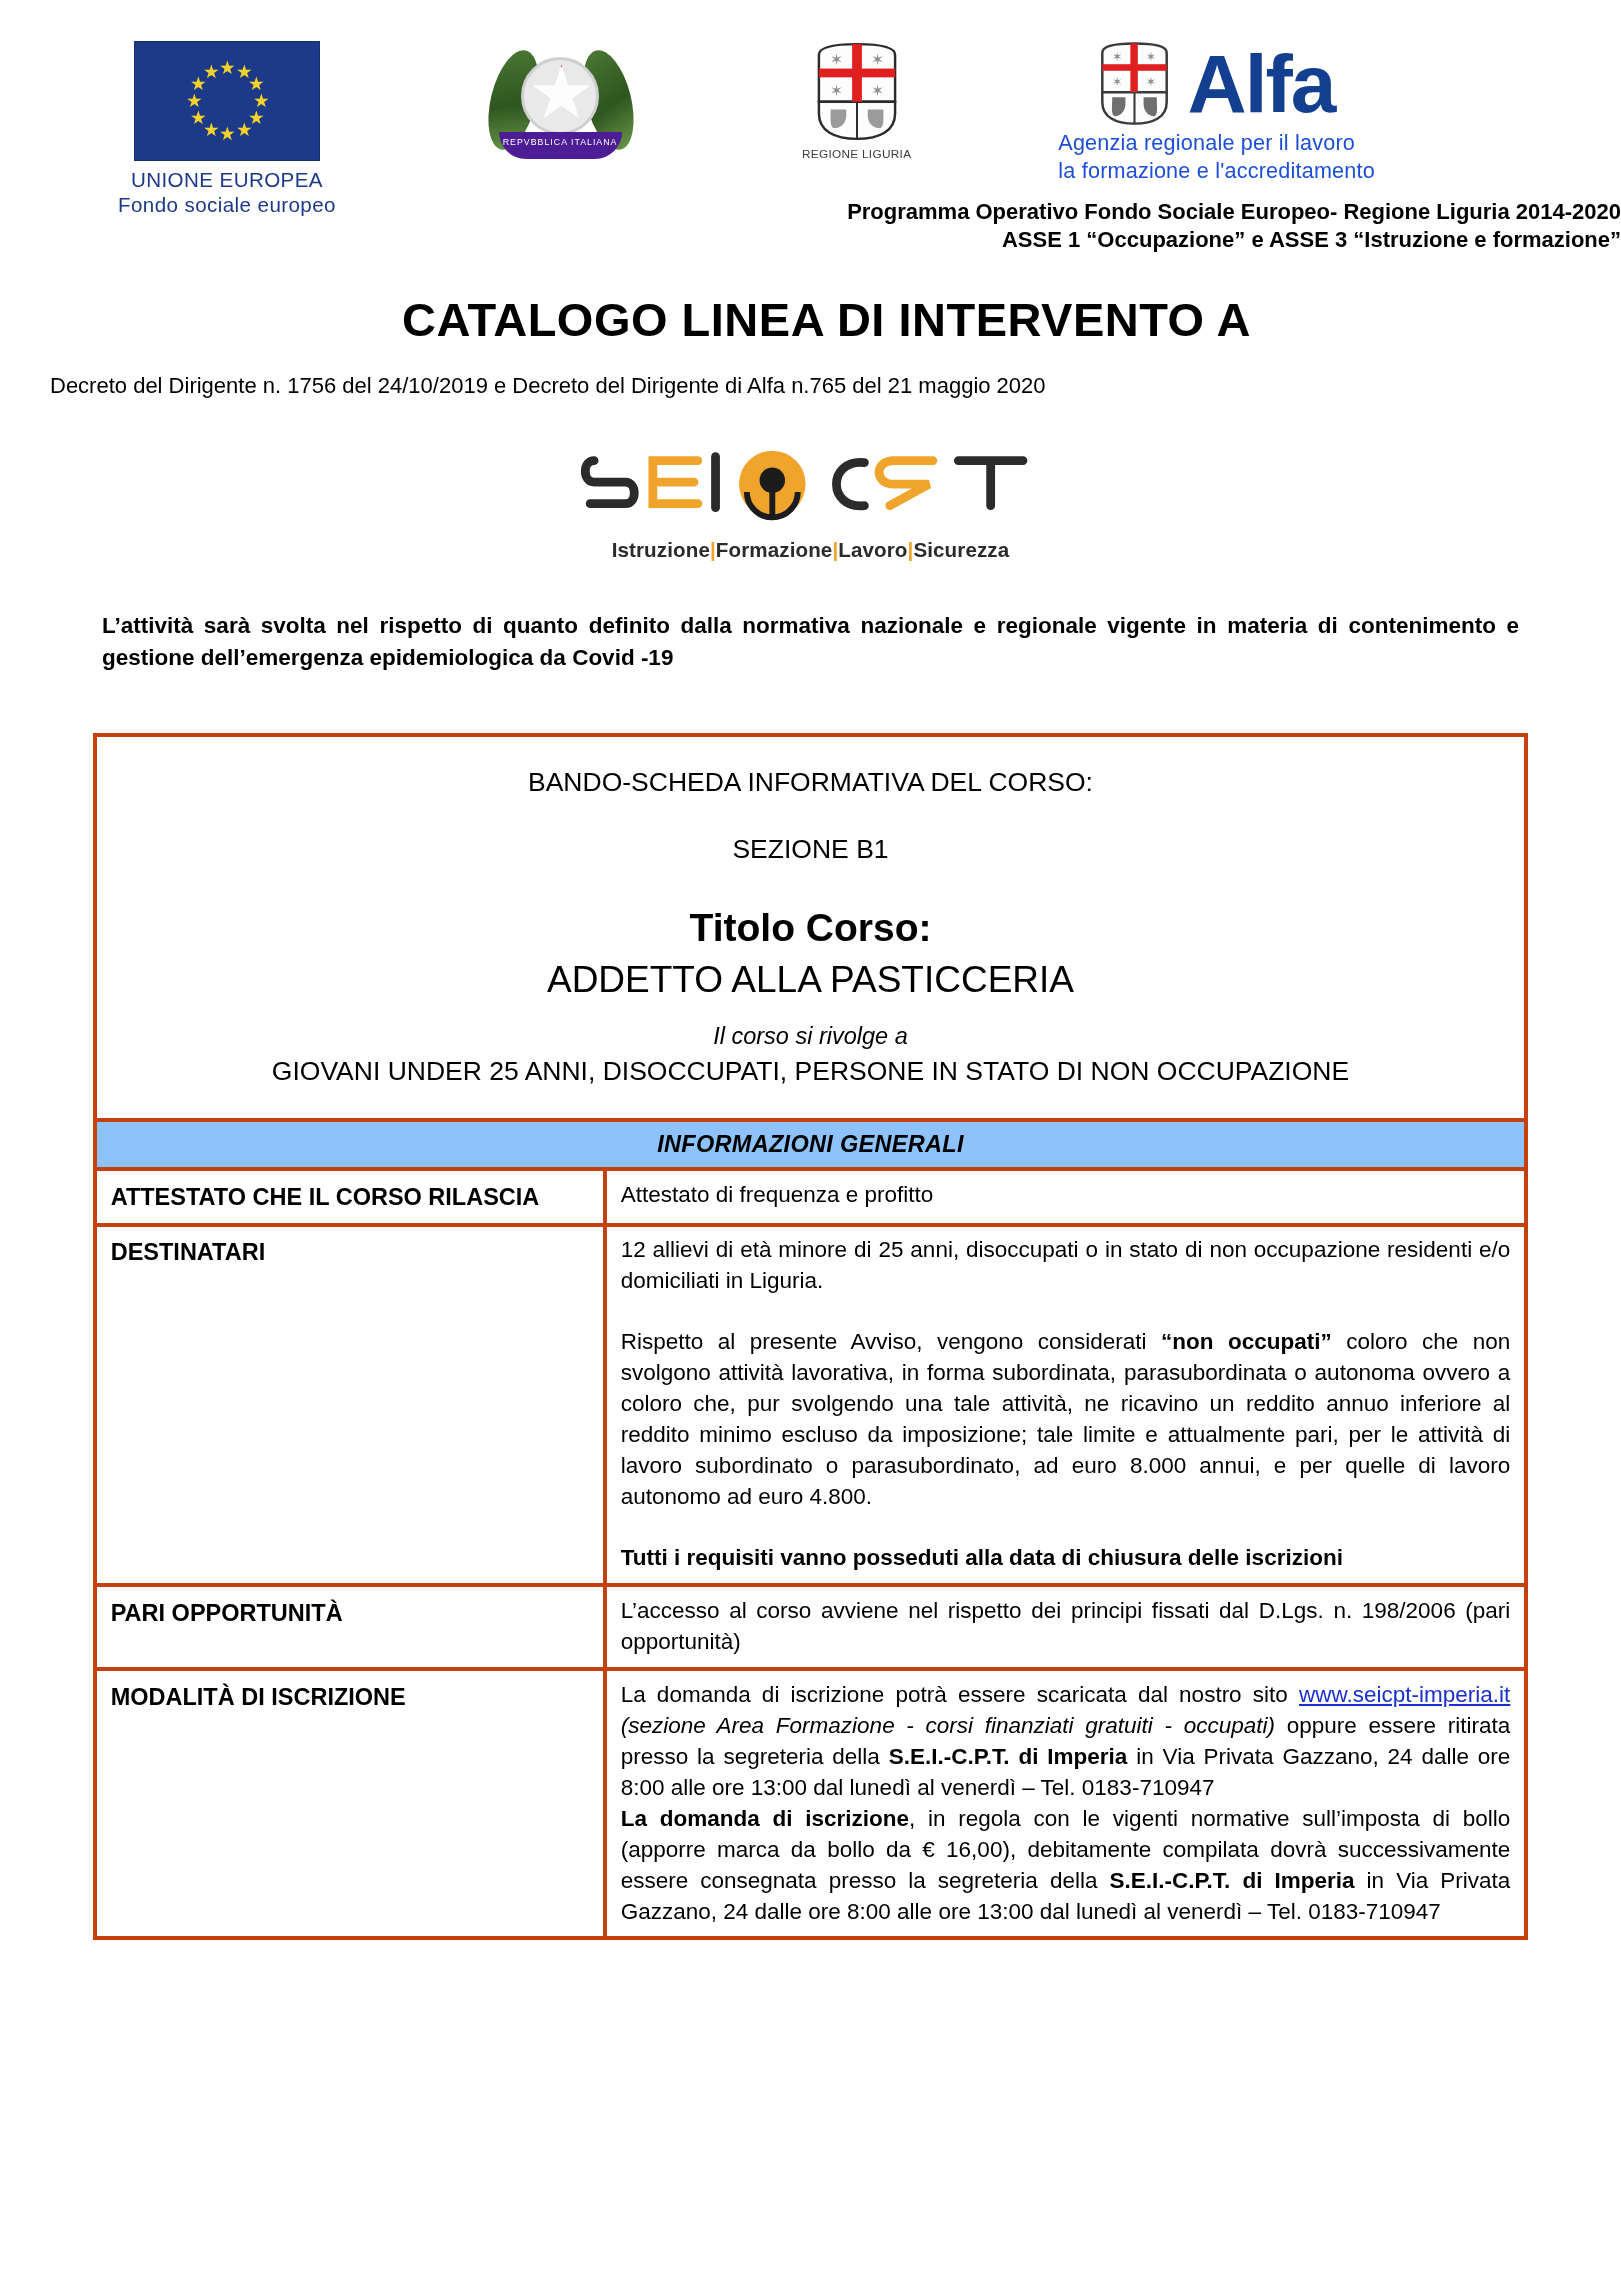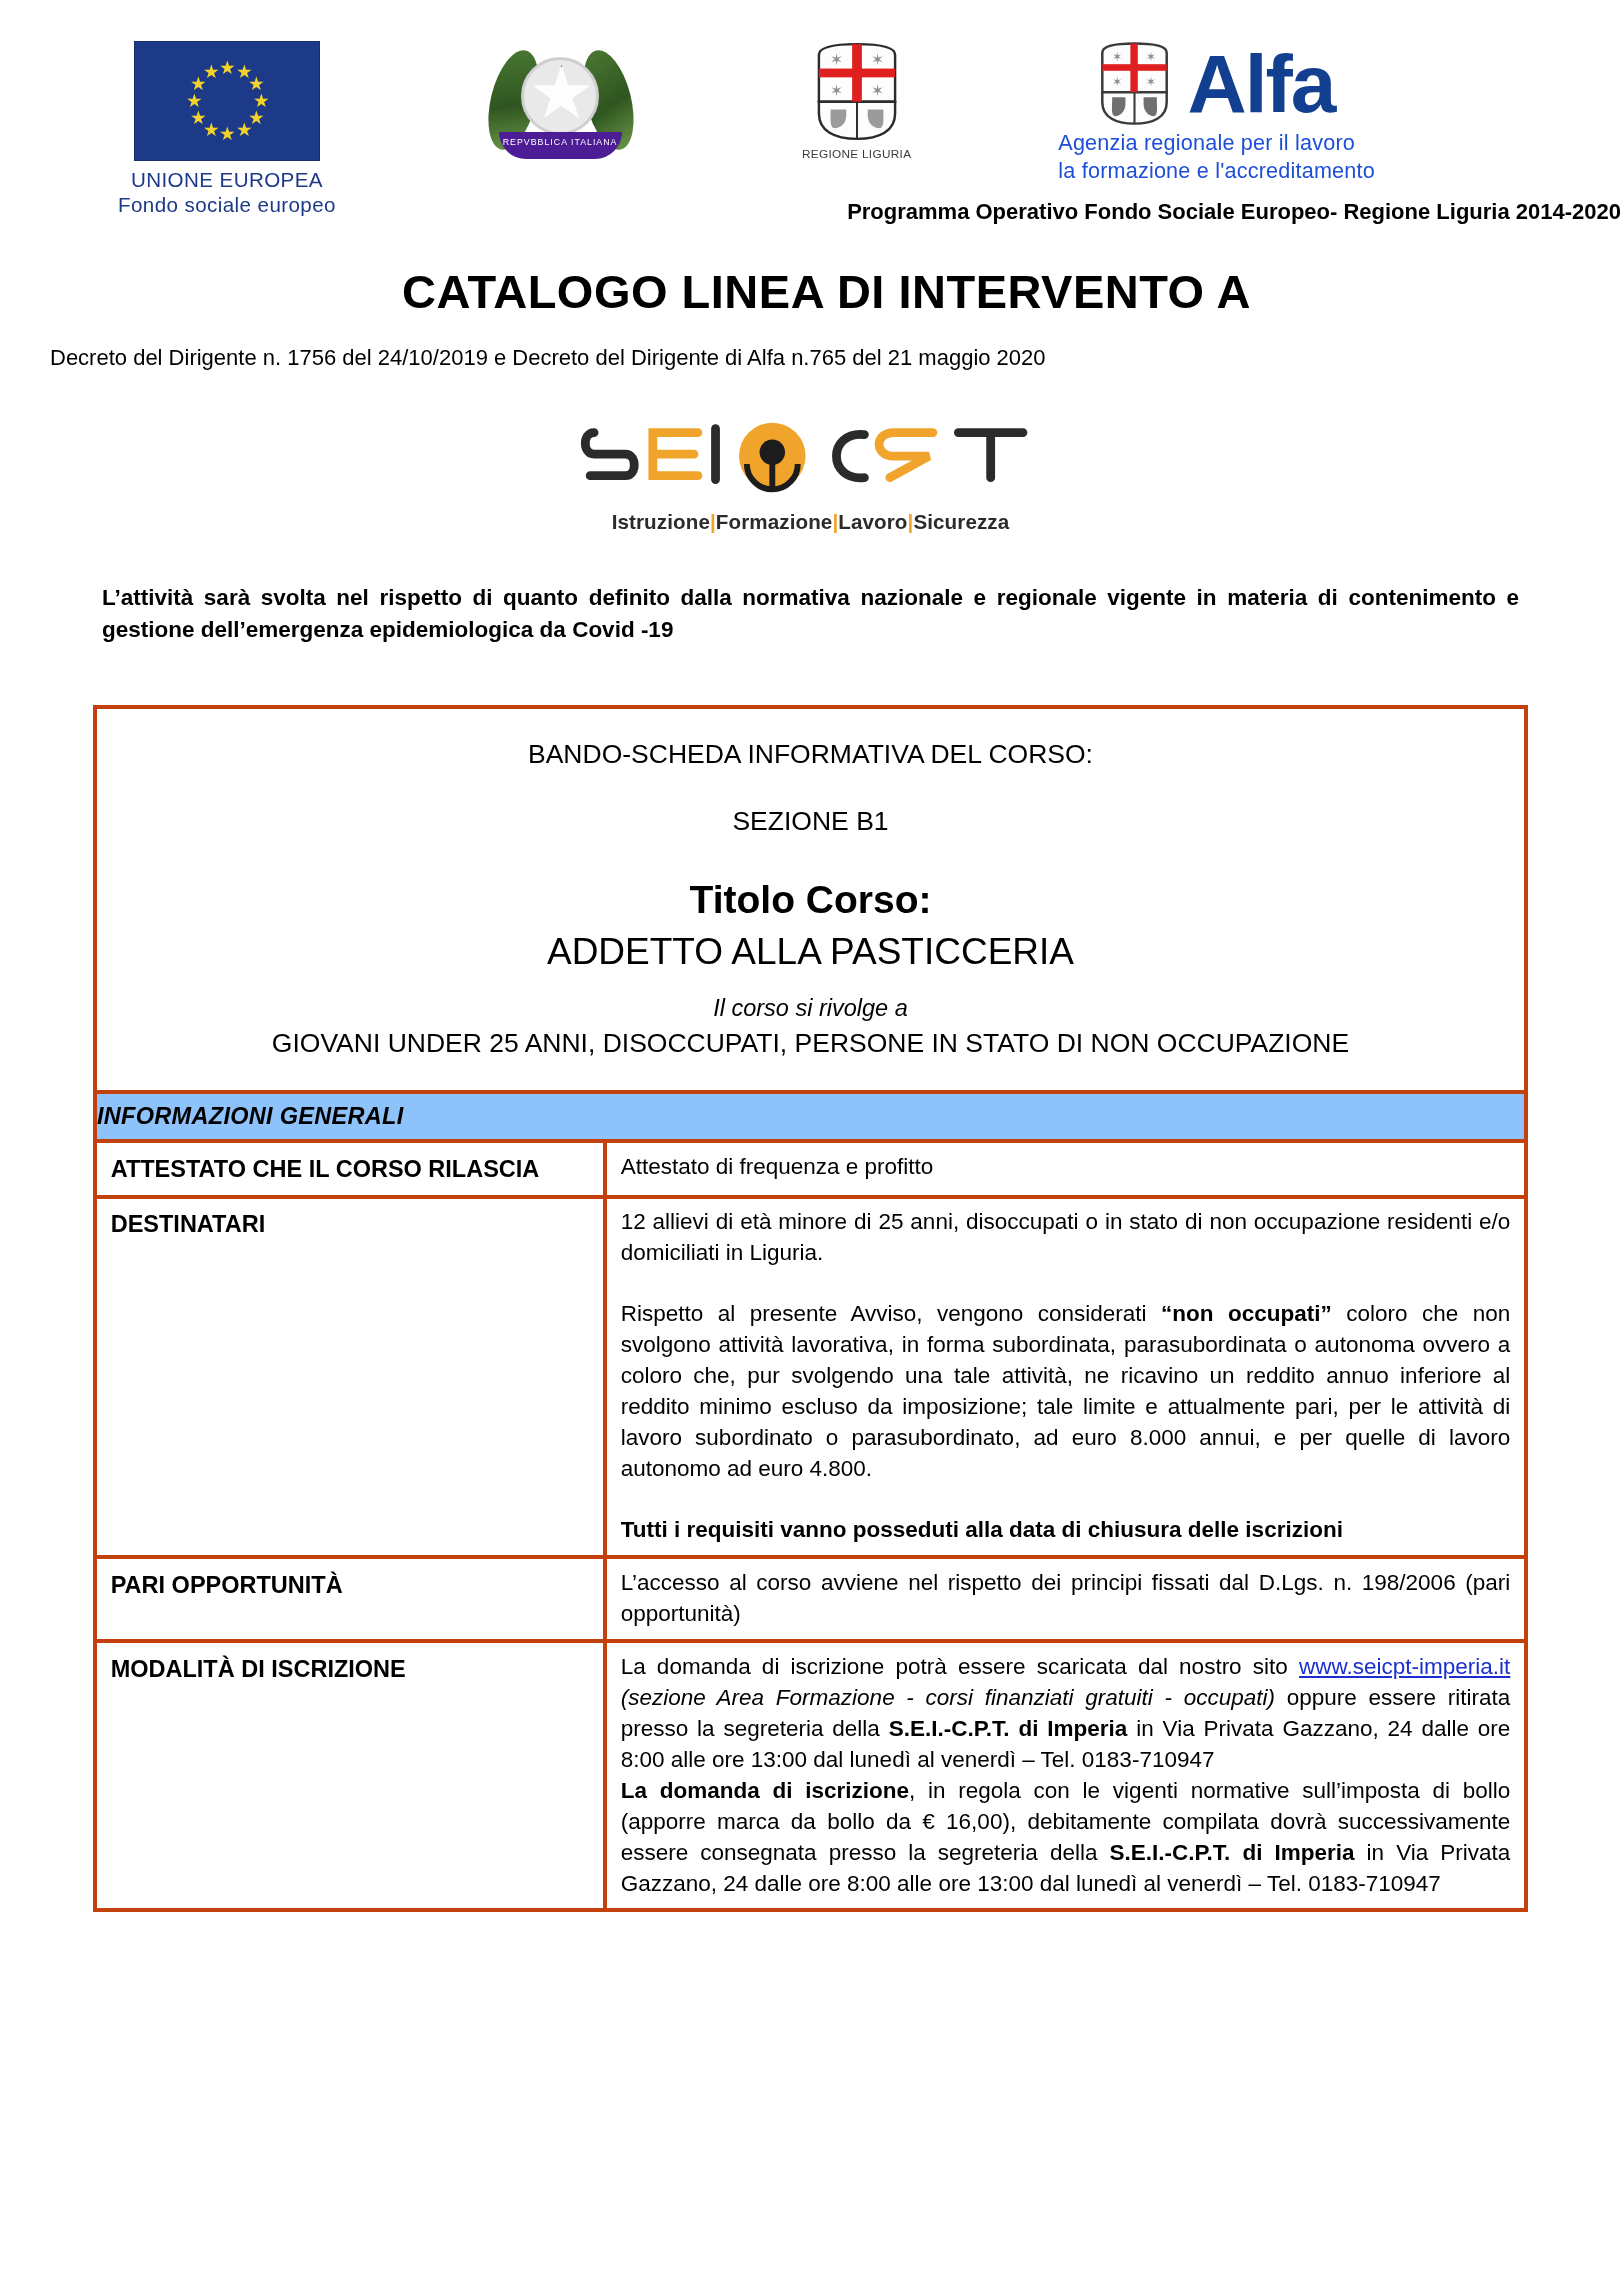--- a/index.html
+++ b/index.html
@@ -104,21 +104,21 @@
     text-align:center; padding:25.5px 17.6px 29px 17.6px;
   }
   .h-bando { font-size:26.5px; line-height:41px; }
   .h-sezione { font-size:26.5px; line-height:41px; margin-top:25.5px; }
   .h-titolo { font-size:39px; line-height:49px; font-weight:bold; margin-top:33px; }
   .h-corso { font-size:37px; line-height:47px; margin-top:3.9px; }
   .h-rivolge { font-size:23.5px; line-height:33px; font-style:italic; margin-top:17.6px; }
   .h-target { font-size:26.5px; line-height:36px; }
 
   td.blue-band {
-    background:#8ec2fa; 
+    background:#8ec2fa; text-align:center;
     font-weight:bold; font-style:italic; font-size:23.5px; line-height:37px;
     padding:3.9px 0; letter-spacing:0.3px;
   }
   td.label {
     width:510px; font-weight:bold; font-size:23.5px; line-height:32px;
     padding:9.8px 0 9.8px 13.7px; vertical-align:middle;
   }
   td.label.top { vertical-align:top; }
   td.value {
     font-size:22.5px; line-height:31px; padding:7.8px 13.7px 9.8px 13.7px; text-align:justify;
@@ -213,20 +213,21 @@
         </div>
         <div class="alfa-sub">
           <div>Agenzia regionale per il lavoro</div>
           <div>la formazione e l'accreditamento</div>
         </div>
       </div>
     </div>
   </div>
 
   <div class="prog-line">Programma Operativo Fondo Sociale Europeo- Regione Liguria 2014-2020</div>
+  <div class="prog-line" style="margin-top:0;">ASSE 1 “Occupazione” e ASSE 3 “Istruzione e formazione”</div>
 
   <div class="main-title">CATALOGO LINEA DI INTERVENTO A</div>
 
   <div class="decree">Decreto del Dirigente n. 1756 del 24/10/2019 e Decreto del Dirigente di Alfa n.765 del 21 maggio 2020</div>
 
   <div class="seicpt-wrap">
     <svg class="seicpt-mark" width="461" height="94" viewBox="0 0 470 96">
 
       <path d="M14 20 C2 20 2 42 14 42 L46 42 C58 42 58 64 46 64 L10 64" fill="none" stroke="#2b2b2b" stroke-width="9" stroke-linecap="round"></path>
 

